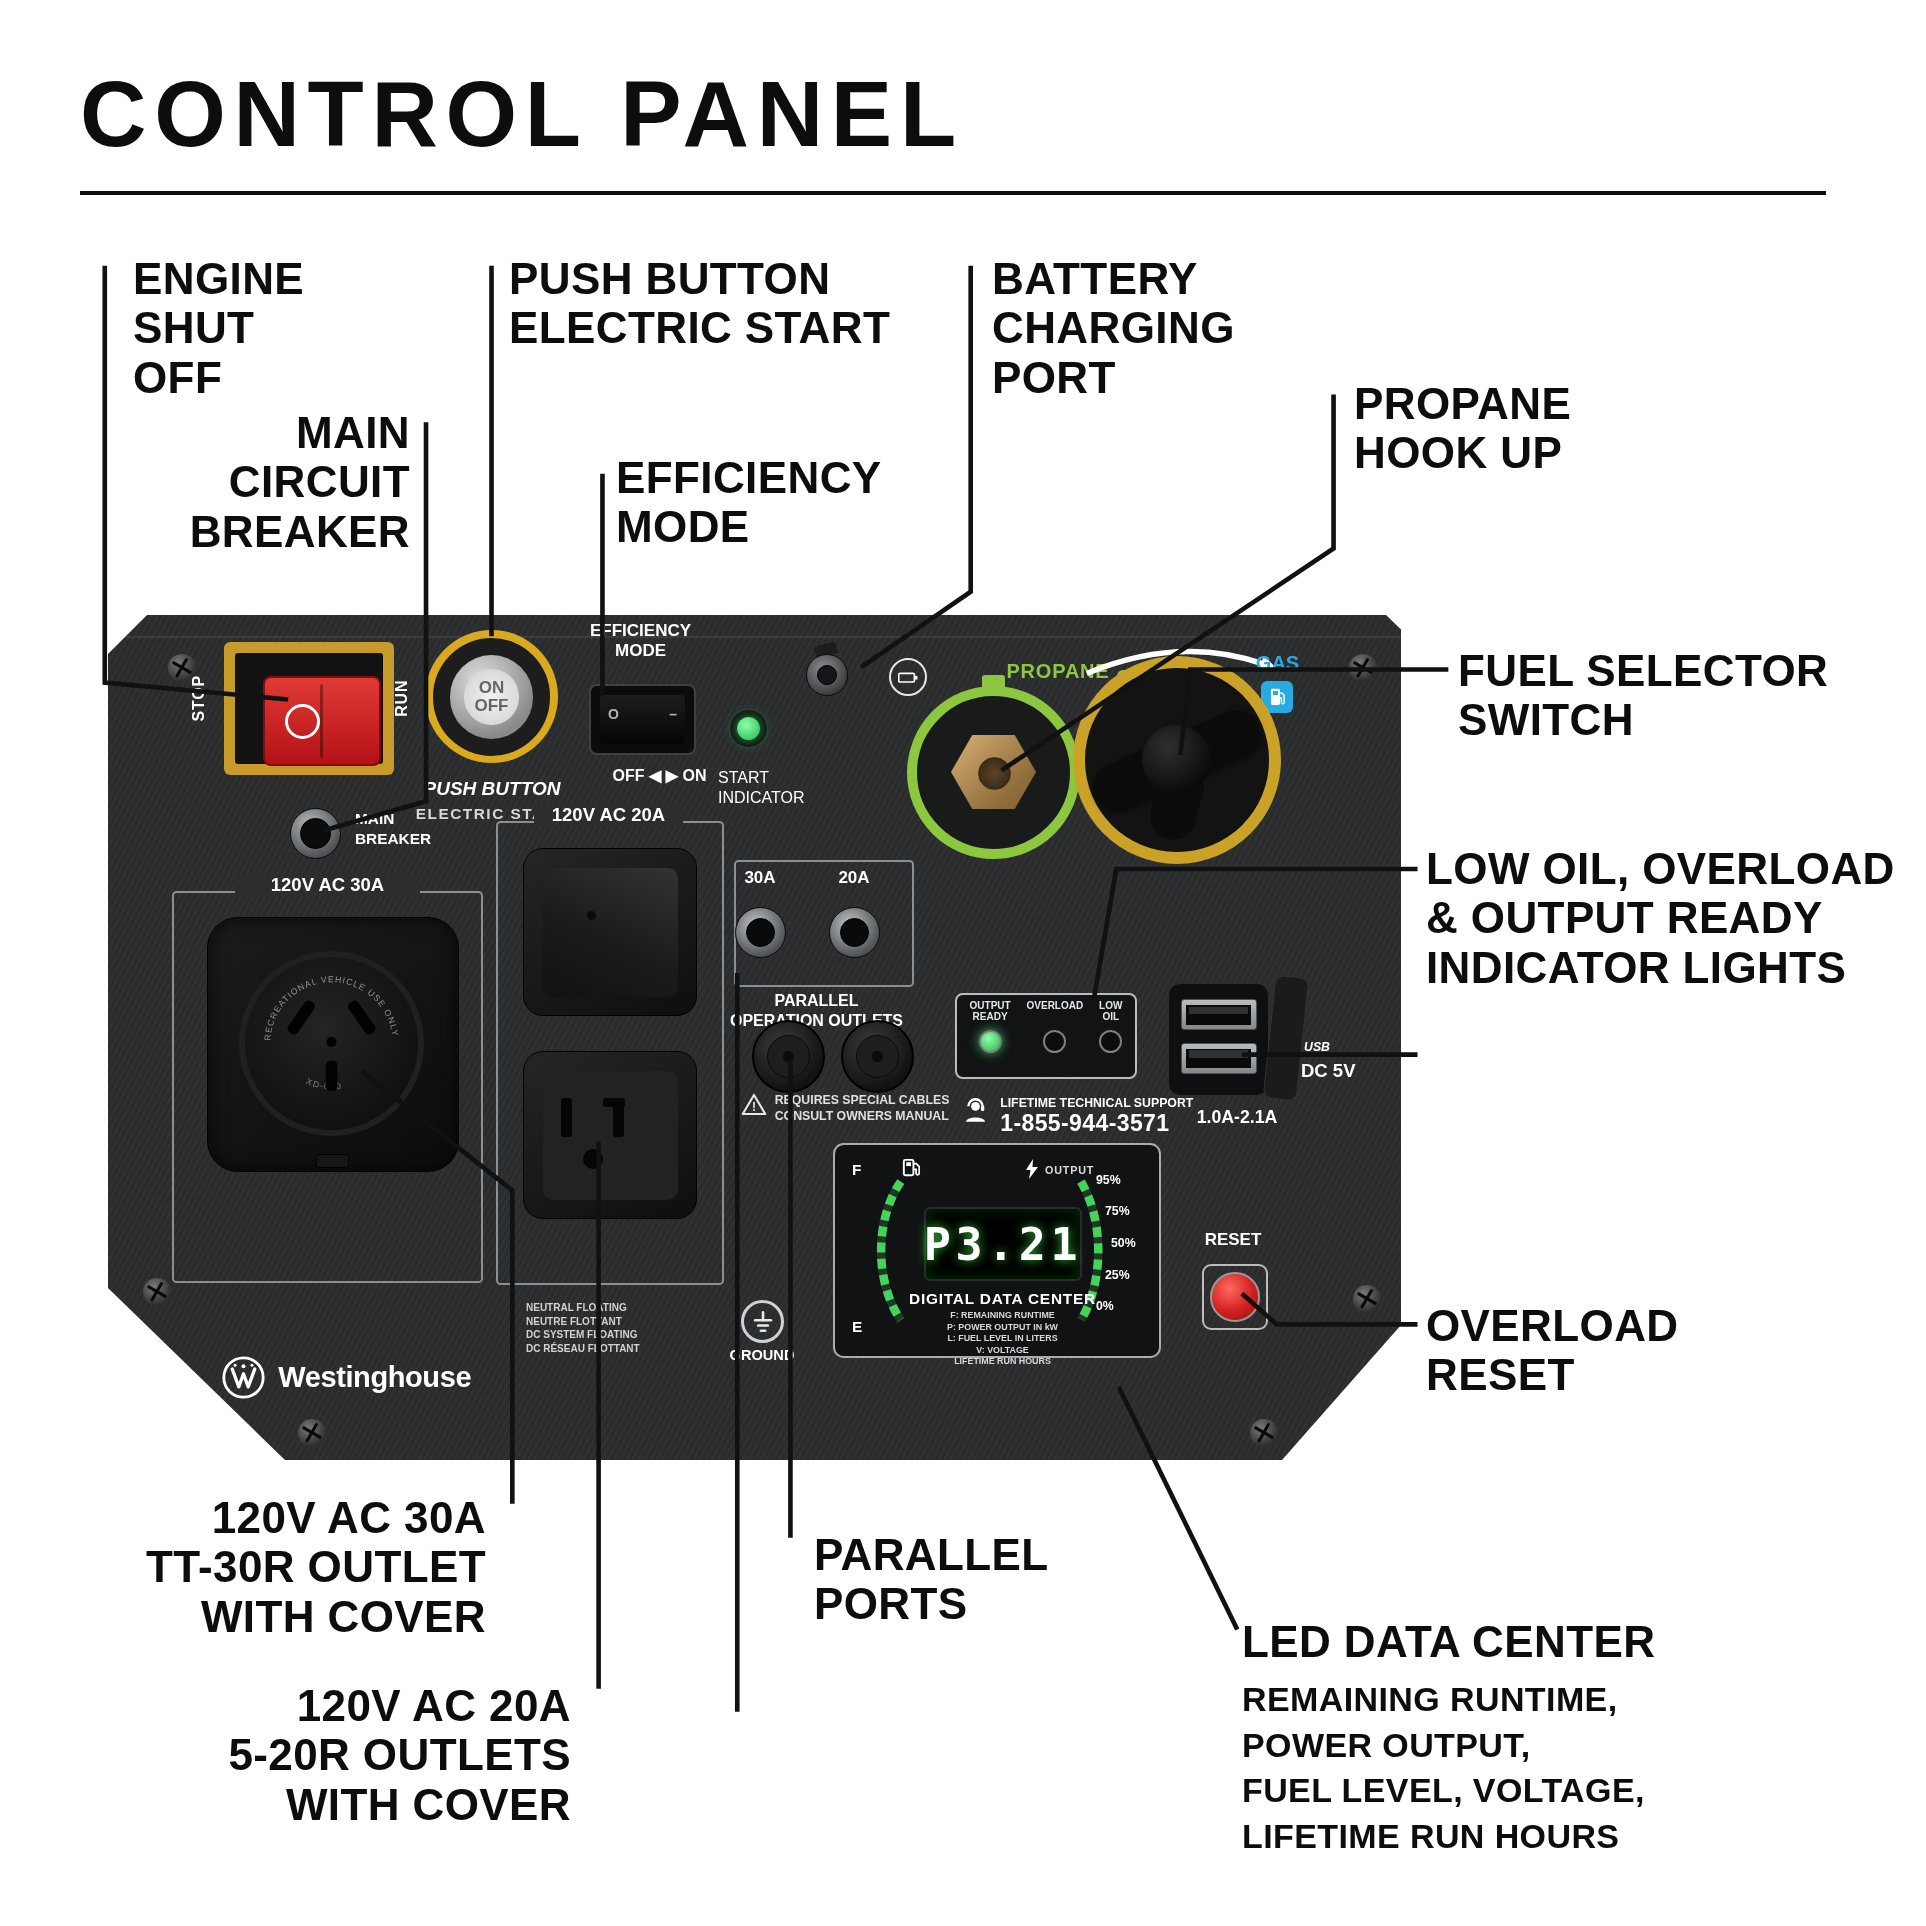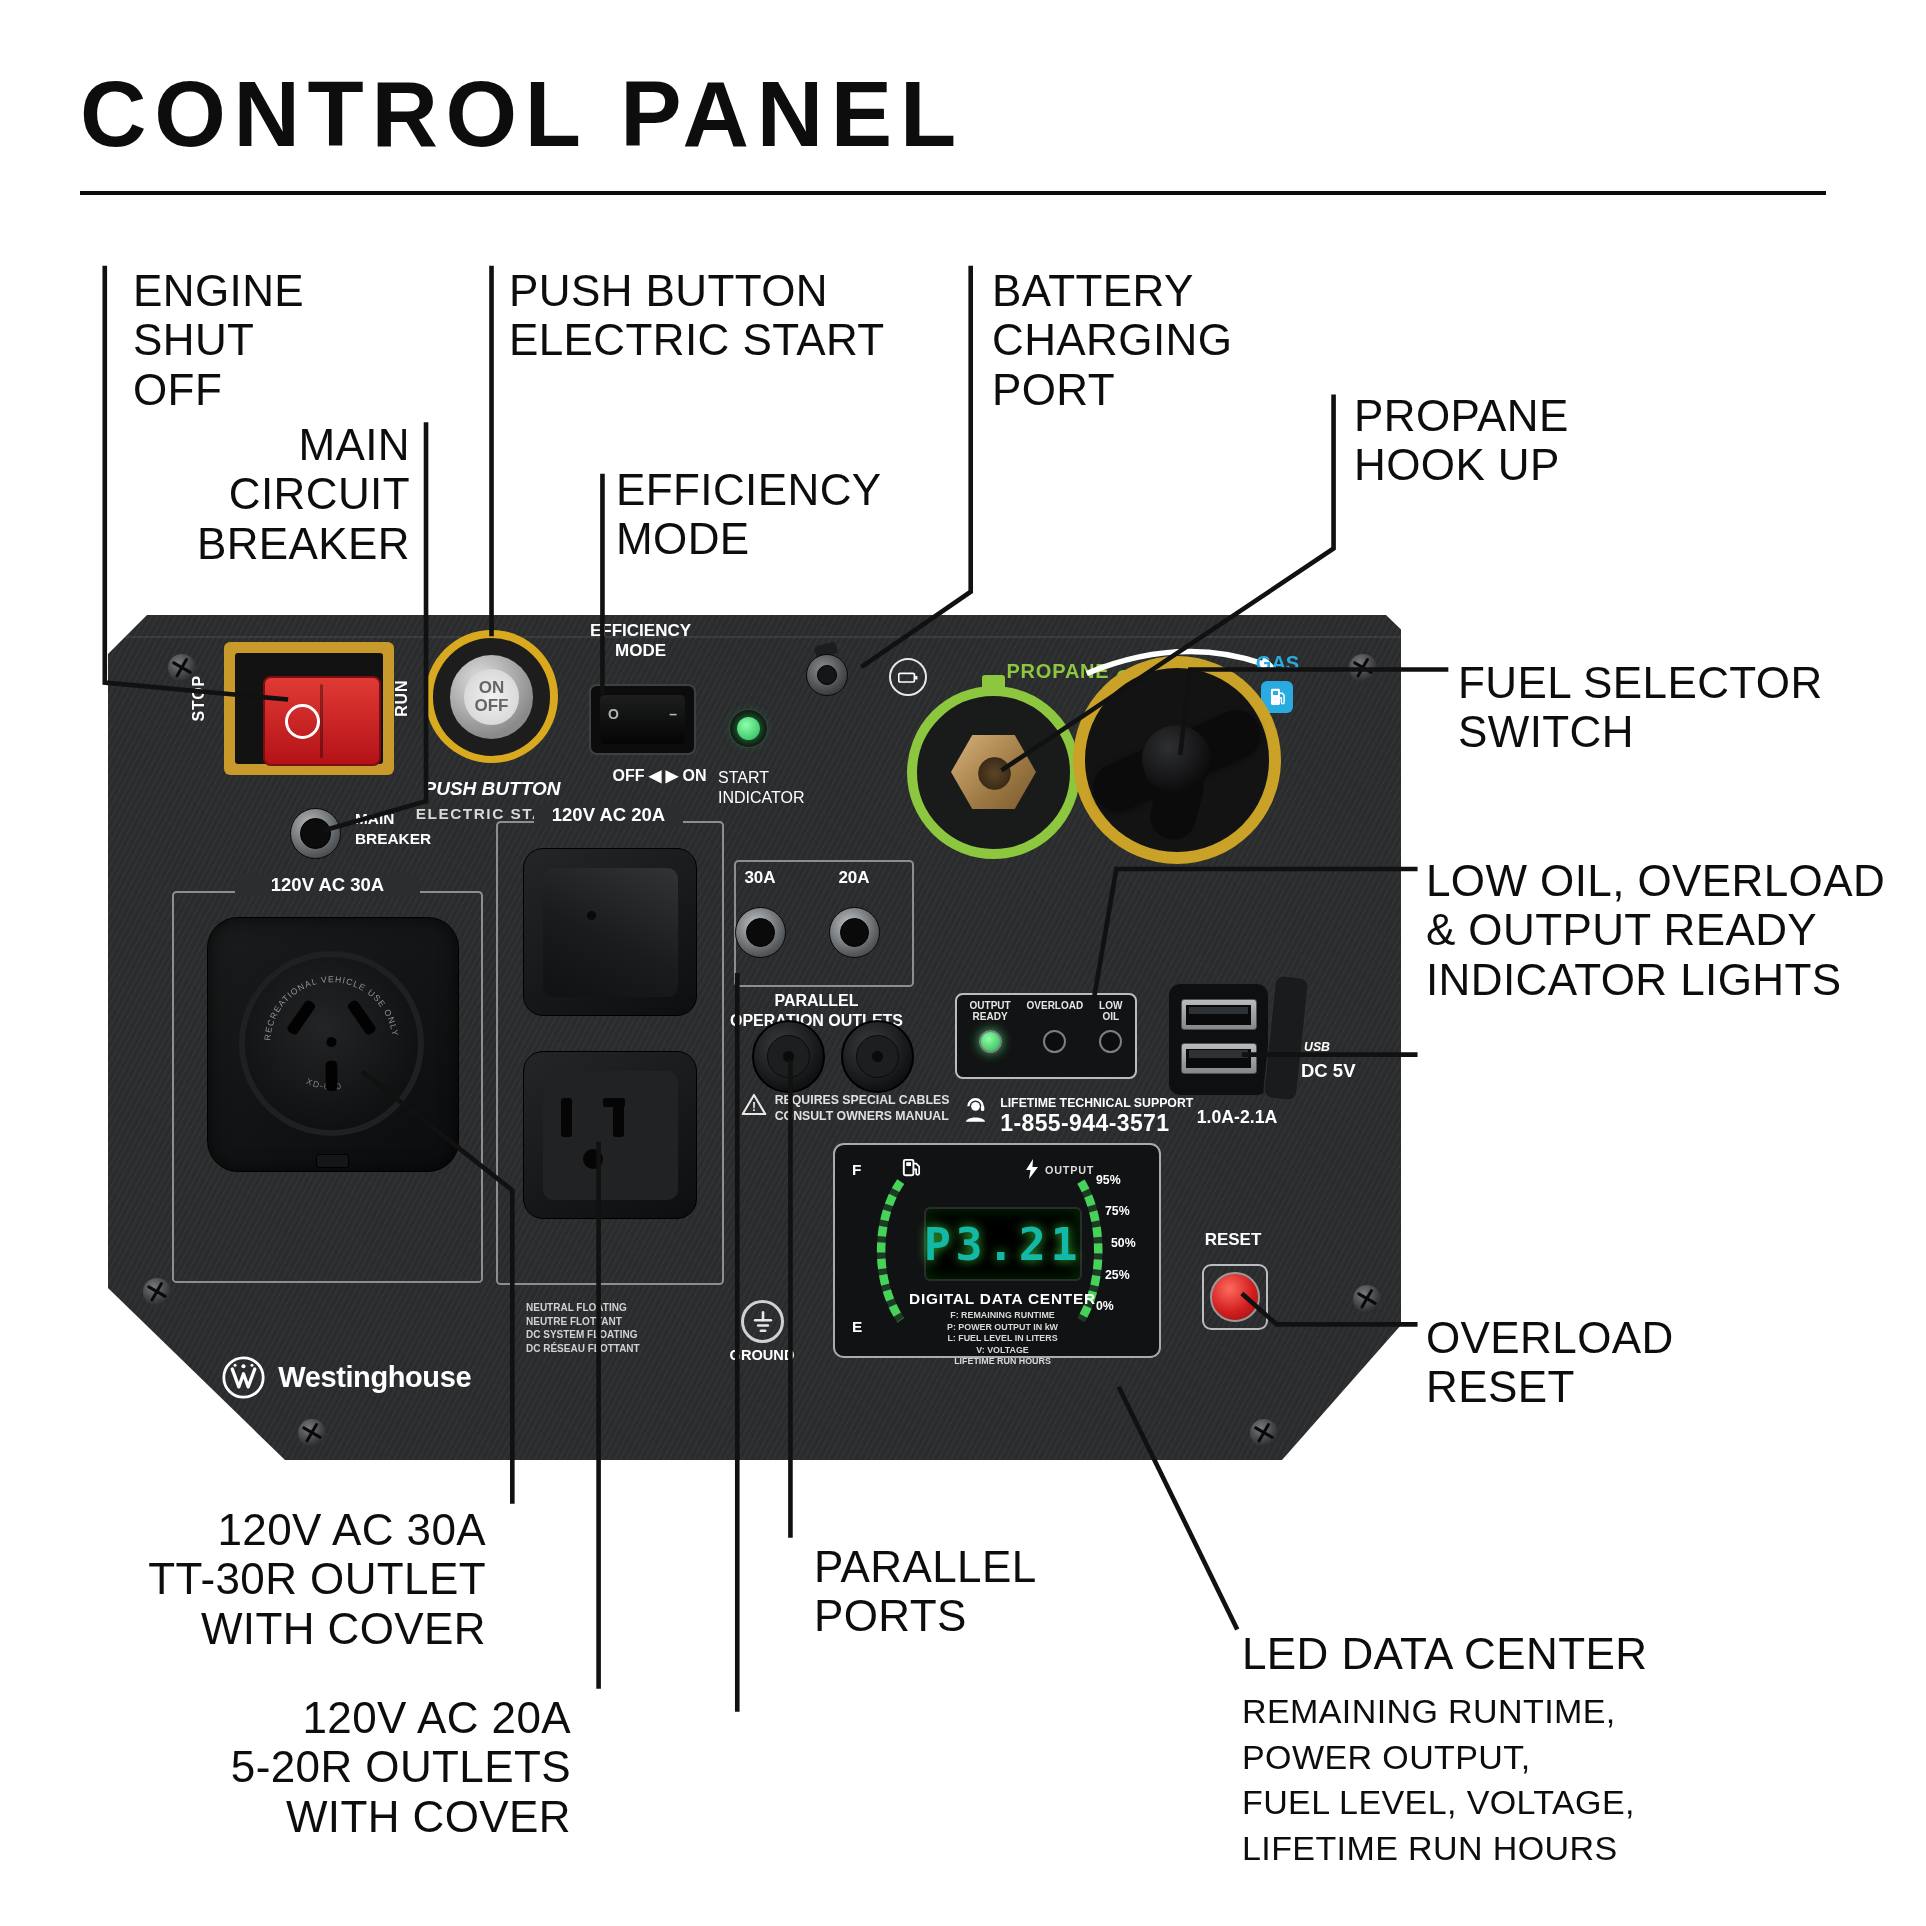--- a/index.html
+++ b/index.html
@@ -7,22 +7,22 @@
           font-family:"Liberation Sans",sans-serif;color:#101010;}
   .abs{position:absolute;}
   .pre{white-space:pre-line;}
 
   #title{left:80px;top:62px;font-weight:800;font-size:92px;letter-spacing:7.7px;color:#0d0d0d;}
   #rule{left:80px;top:191px;width:1746px;height:3.9px;background:#0d0d0d;}
 
   #leaders{position:absolute;left:0;top:0;z-index:5;pointer-events:none;}
   #leaders polyline{fill:none;stroke:#111;stroke-width:6;}
 
-  .callout{position:absolute;z-index:6;font-weight:400;font-size:44px;line-height:1.12;
-           letter-spacing:0.4px;color:#0d0d0d;white-space:pre-line;margin-top:12px;}
+  .callout{position:absolute;z-index:6;font-weight:700;font-size:44px;line-height:1.12;
+           letter-spacing:0.4px;color:#0d0d0d;white-space:pre-line;}
   #co-engine{left:133px;top:254px;}
   #co-push{left:509px;top:254px;}
   #co-battery{left:992px;top:254px;}
   #co-maincb{left:162px;top:408px;width:248px;text-align:right;}
   #co-eff{left:616px;top:453px;}
   #co-propane{left:1354px;top:379px;}
   #co-fuel{left:1458px;top:646px;}
   #co-ind{left:1426px;top:844px;}
   #co-usb{left:1426px;top:1031px;}
   #co-reset{left:1426px;top:1301px;}
@@ -202,21 +202,21 @@
   #p-e{left:744px;top:703px;font-weight:800;font-size:15.4px;color:#fff;}
   #p-pump{left:792px;top:541px;}
   #p-bolt{left:917px;top:544px;}
   #p-outlbl{left:937px;top:549px;font-weight:800;font-size:10.8px;letter-spacing:0.8px;color:#ddd;}
   .pct{position:absolute;font-weight:800;font-size:12.3px;color:#fff;}
   #p-pct100{left:988px;top:558px;} #p-pct75{left:997px;top:589px;} #p-pct50{left:1003px;top:621px;}
   #p-pct25{left:997px;top:653px;} #p-pct0{left:988px;top:684px;}
   #p-lcd{left:816px;top:592px;width:158px;height:74px;background:#000;border:2.3px solid #2a2b2c;border-radius:6.2px;
          display:flex;align-items:center;justify-content:center;box-shadow:inset 0 0 15.4px rgba(0,60,0,.8);box-sizing:border-box;}
   #p-lcdval{font-family:"DejaVu Sans Mono",monospace;font-weight:800;font-size:45px;letter-spacing:4.6px;
-            color:#14b8a6;text-shadow:0 0 10.8px rgba(70,245,70,.75);}
+            color:#ffffff;text-shadow:0 0 10.8px rgba(70,245,70,.75);}
   #p-ddctitle{left:771px;top:675px;width:247px;text-align:center;font-weight:800;font-size:15.4px;
               letter-spacing:0.8px;color:#fff;}
   #p-ddclines{left:771px;top:695px;width:247px;text-align:center;font-weight:700;font-size:8.9px;
               line-height:1.3;color:#d8d8d8;}
 
   #p-gndcirc{left:633px;top:685px;width:43px;height:43px;border-radius:50%;border:3.1px solid #cfd2d4;
              display:flex;align-items:center;justify-content:center;box-sizing:border-box;}
   #p-gndlbl{left:608px;top:732px;width:92px;text-align:center;font-weight:800;font-size:14.6px;color:#fff;}
   #p-neutral{left:418px;top:686px;font-weight:700;font-size:10px;line-height:1.35;color:#d0d2d3;}
   #p-brand{left:113px;top:740px;display:flex;gap:12.3px;align-items:center;}

